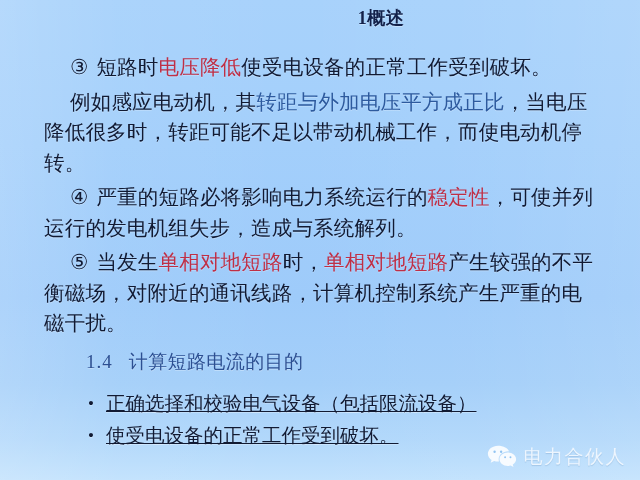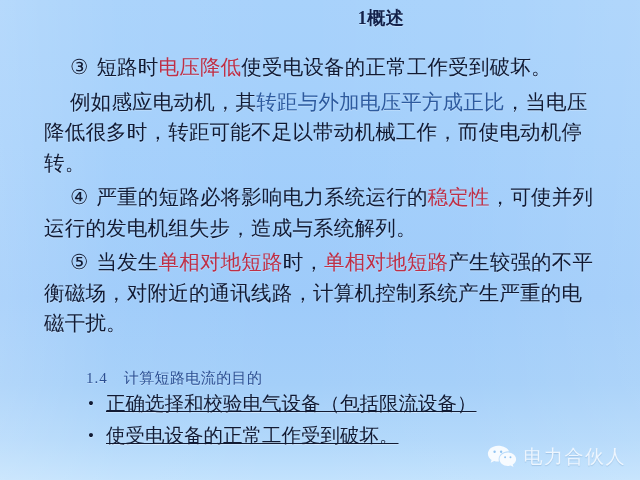--- a/index.html
+++ b/index.html
@@ -96,28 +96,27 @@
   .gap { display: inline-block; width: 8px; }
 
   .hl-red  { color: #bf2f46; }
   .hl-blue { color: #2d5a9e; }
 
   
   .section-heading {
     position: absolute;
     top: 349px;
     left: 86px;
-    font-size: 15px;
+    font-size: 19px;
     line-height: 26px;
     color: #2c4f92;
     font-family: "Liberation Serif", "DejaVu Serif", serif;
     letter-spacing: 0.4px;
     text-shadow: 0 1px 0 rgba(255,255,255,0.3);
     white-space: nowrap;
-    margin-top: 16px;
   }
   .sec-num { letter-spacing: 1px; }
   .sec-gap { display: inline-block; width: 16px; }
 
   
   .bullets {
     position: absolute;
     top: 388px;
     left: 88px;
     width: 500px;

